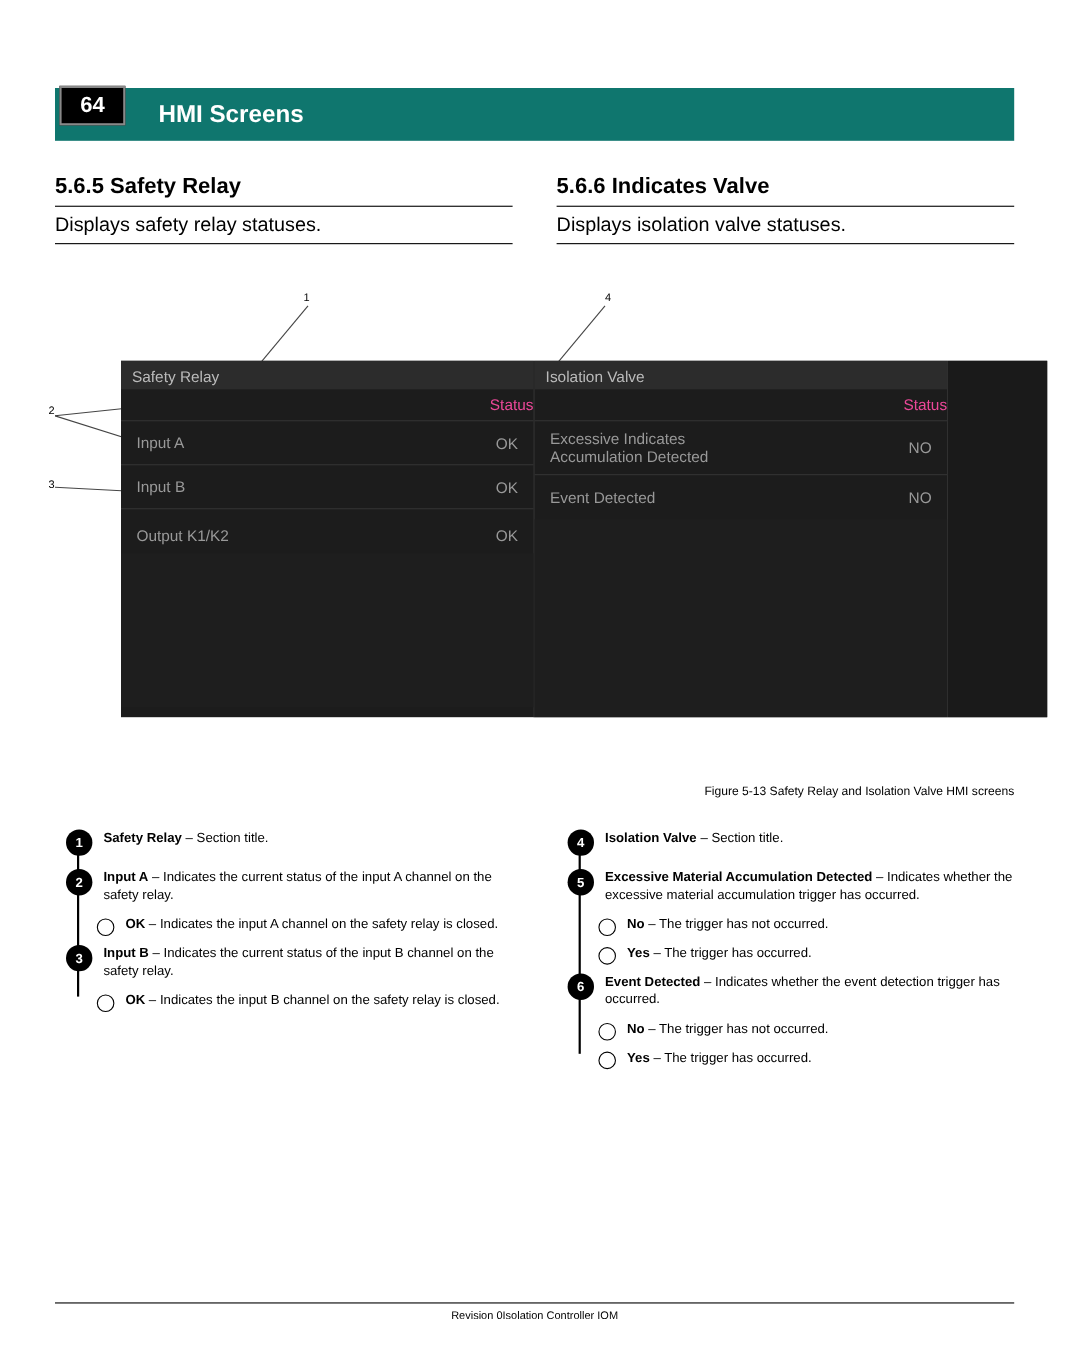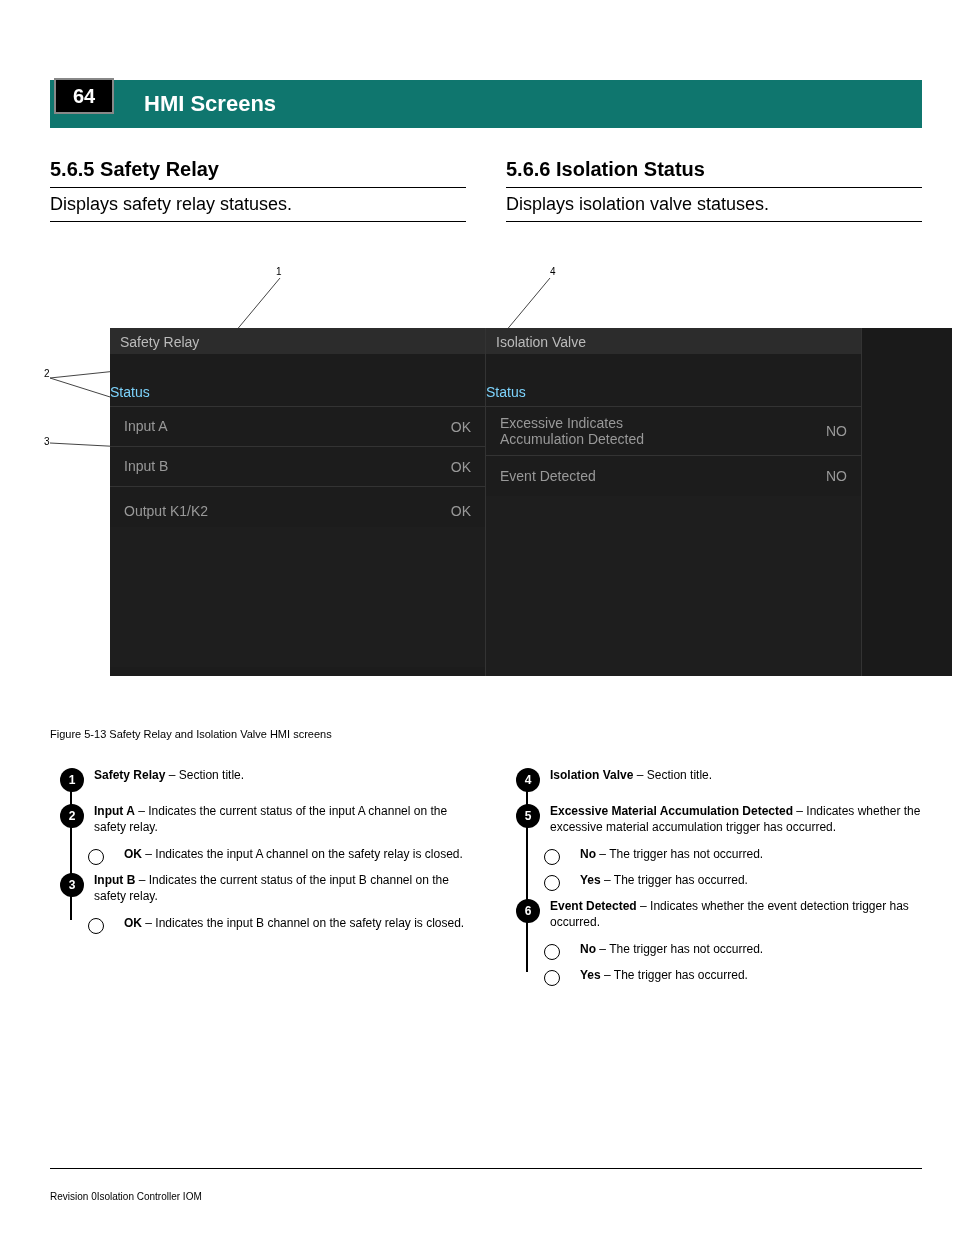--- a/index.html
+++ b/index.html
@@ -80,26 +80,25 @@
     border-right: 1px solid #333;
   }
   .hmi-col:last-child { border-right: none; }
   .hmi-header {
     background: #2c2c2c;
     padding: 6px 10px 4px 10px;
     color: #bbb;
     font-size: 14px;
   }
   .hmi-subhead {
-    color: #7dd3fc;
+    color: #ec4899;
     font-size: 14px;
-    text-align: left;
+    text-align: right;
     padding: 6px 0;
     border-bottom: 1px solid #333;
-    margin-top: 24px;
   }
   .hmi-row {
     display: flex;
     justify-content: space-between;
     align-items: center;
     padding: 8px 14px;
     border-bottom: 1px solid #333;
     color: #999;
     font-size: 14px;
     min-height: 40px;
@@ -112,23 +111,23 @@
     height: 140px;
     background: #1e1e1e;
   }
   .callout-text {
     position: absolute;
     font-size: 10px;
     color: #000;
     line-height: 1.2;
   }
   .fig-caption {
-    text-align: left;
+    text-align: right;
     font-size: 11px;
-    margin-top: 20px;
+    margin-top: 6px;
   }
   .desc-list {
     margin-top: 18px;
     position: relative;
     padding-left: 10px;
   }
   .desc-list .vline {
     position: absolute;
     left: 20px;
     top: 14px;
@@ -169,34 +168,34 @@
   .item-body {
     font-size: 12px;
     line-height: 1.3;
   }
   .item-title {
     font-weight: bold;
   }
   .sub-item {
     display: flex;
     align-items: flex-start;
-    gap: 20px;
+    gap: 10px;
     margin-bottom: 8px;
     text-align: center;
   }
   .footer {
     position: absolute;
     bottom: 40px;
     left: 50px;
     right: 50px;
     border-top: 1px solid #000;
-    padding-top: 22px;
+    padding-top: 6px;
     font-size: 10px;
     display: flex;
-    justify-content: flex-start;
+    justify-content: center;
   }
   svg.annot {
     position: absolute;
     top: 0; left: 0;
     width: 100%; height: 100%;
     pointer-events: none;
   }
 </style>
 </head>
 <body>
@@ -209,21 +208,21 @@
   </div>
 
   <div class="columns">
     <div class="col">
       <div class="sect-title">5.6.5 Safety Relay</div>
       <hr class="hr">
       <div class="sect-sub">Displays safety relay statuses.</div>
       <hr class="hr">
     </div>
     <div class="col">
-      <div class="sect-title">5.6.6 Isolation Status</div>
+      <div class="sect-title">5.6.6 Indicates Valve</div>
       <hr class="hr">
       <div class="sect-sub">Displays isolation valve statuses.</div>
       <hr class="hr">
     </div>
   </div>
 
   <div class="figure-zone">
 
     <svg class="annot" viewBox="0 0 872 440">
       <line x1="230" y1="10" x2="180" y2="70" stroke="#444" stroke-width="1"></line>

